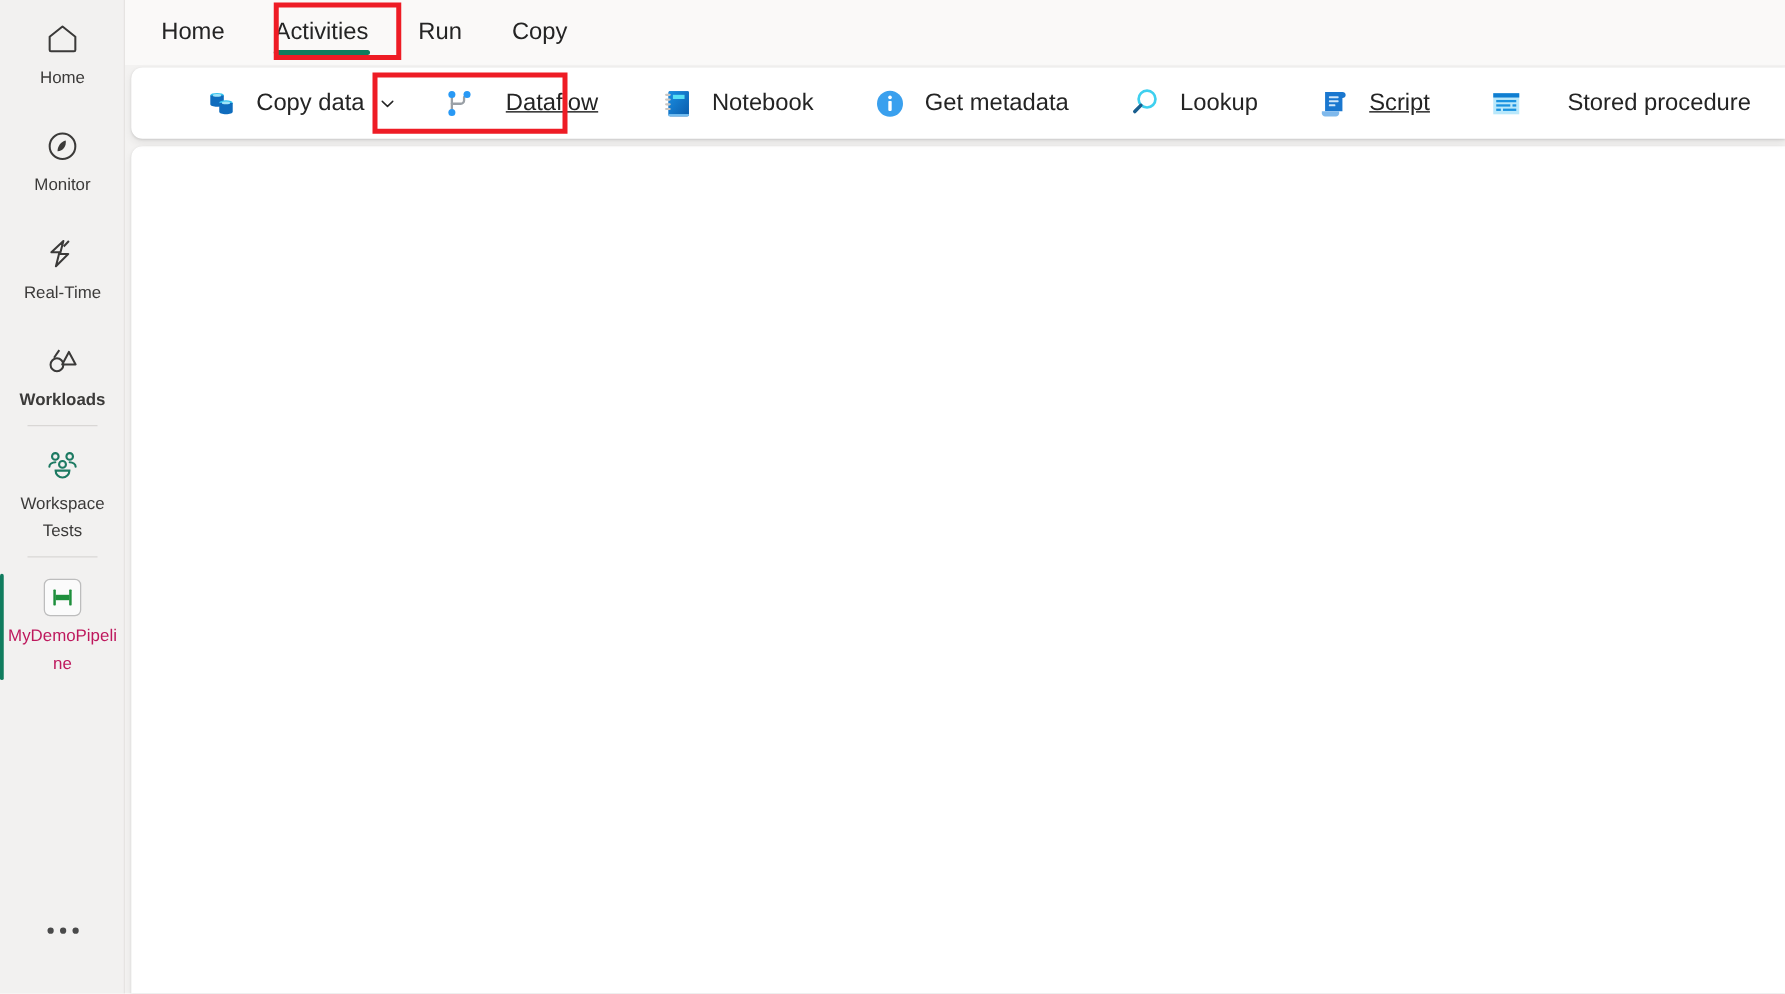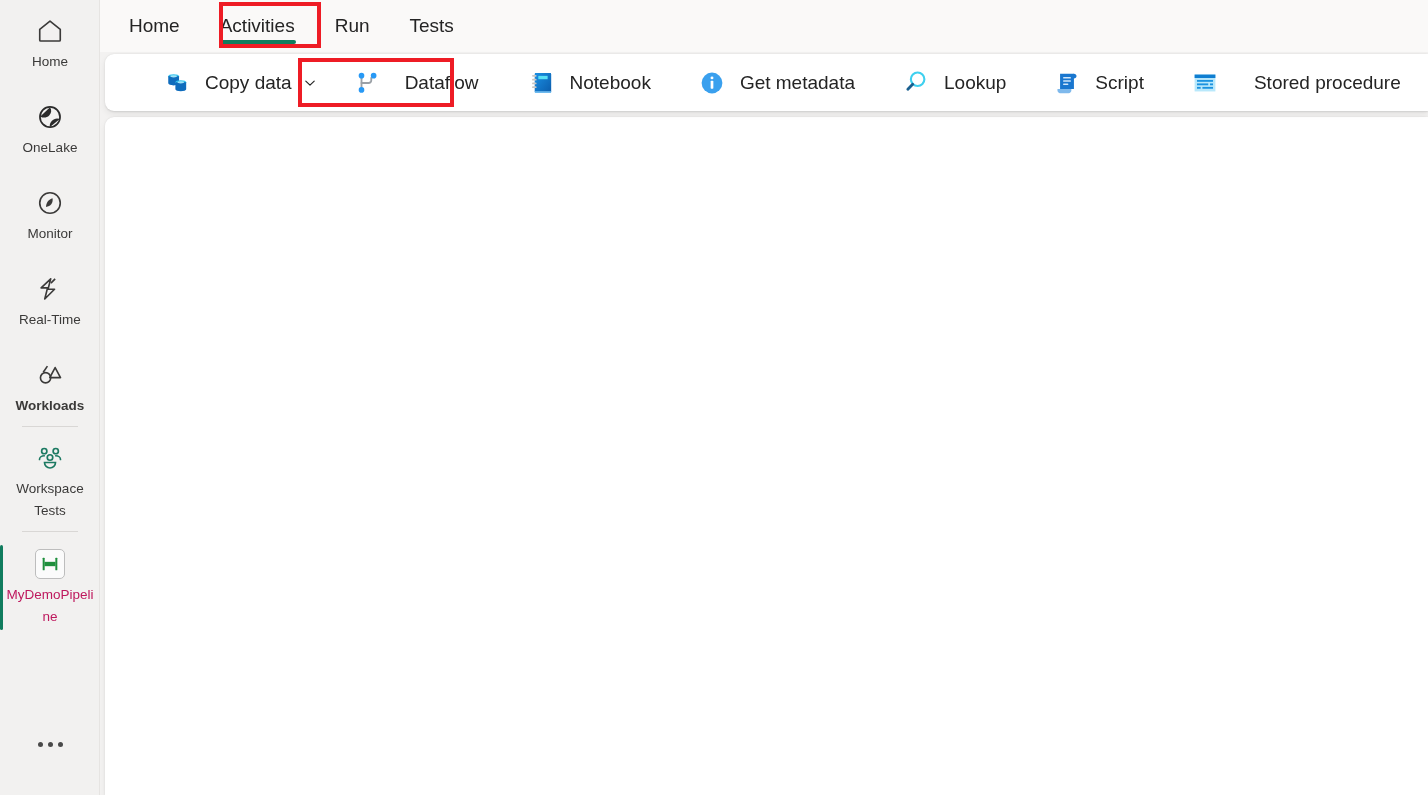--- a/index.html
+++ b/index.html
@@ -236,30 +236,20 @@
     <div class="rail-item" style="top:0;margin-top:8px;">
       <span class="rail-icon">
         <svg width="28" height="28" viewBox="0 0 24 24" fill="none" stroke="#3b3a39" stroke-width="1.4" stroke-linecap="round" stroke-linejoin="round">
           <path d="M3.2 10.6 12 3.6l8.8 7v9.1a.9.9 0 0 1-.9.9H4.1a.9.9 0 0 1-.9-.9z"></path>
         </svg>
       </span>
       <span class="rail-label">Home</span>
     </div>
 
 
-    <div class="rail-item" style="margin-top:15px;">
-      <span class="rail-icon">
-        <svg width="28" height="28" viewBox="0 0 24 24">
-          <circle cx="12" cy="12" r="8.6" fill="none" stroke="#2b2b2b" stroke-width="1.5"></circle>
-          <path d="M12 3.6c1.6 2.3 1.3 5-.7 7.1-2 2.1-5.4 2.4-7.6.8" fill="#2b2b2b"></path>
-          <path d="M20.4 13.8c-2.4-1.1-5-.4-6.9 1.7-1.5 1.6-2 3.6-1.5 5.1" fill="#2b2b2b"></path>
-        </svg>
-      </span>
-      <span class="rail-label">OneLake</span>
-    </div>
 
     <div class="rail-item" style="margin-top:15px;">
       <span class="rail-icon">
         <svg width="28" height="28" viewBox="0 0 24 24" fill="none" stroke="#3b3a39" stroke-width="1.4">
           <circle cx="12" cy="12" r="8.8"></circle>
           <path d="M8.6 15.4c0-3.6 2.4-6.6 5.6-7.4.6 3.9-1.7 7.1-5.6 7.4z" fill="#3b3a39" stroke="none"></path>
         </svg>
       </span>
       <span class="rail-label">Monitor</span>
     </div>
@@ -331,21 +321,21 @@
     </div>
     <div class="tab selected">
       <span>Activities</span>
       <span class="tab-underline"></span>
     </div>
     <div class="tab">
       <span>Run</span>
 
     </div>
     <div class="tab">
-      <span>Tests</span>
+      <span>Copy</span>
 
     </div>
   </div>
 
   <div class="annot-red" style="left:219px; top:2px; width:102px; height:46px;"></div>
 
   <div id="toolbar">
 
     <div class="tool-btn">
       <span class="tool-icon">
@@ -360,21 +350,21 @@
         </svg>
       </span>
       <span class="tool-label">Copy data</span>
       <span class="chevron">
         <svg width="14" height="14" viewBox="0 0 16 16" fill="none" stroke="#242424" stroke-width="1.35" stroke-linecap="round" stroke-linejoin="round">
           <path d="M3.2 5.8 8 10.4l4.8-4.6"></path>
         </svg>
       </span>
     </div>
 
-    <div class="tool-btn" style="margin-left:10px;">
+    <div class="tool-btn" style="margin-left:10px;text-decoration:underline;">
       <span class="tool-icon">
         <svg width="26" height="26" viewBox="0 0 24 24">
           <path d="M6 6.5v11" stroke="#9aa0a6" stroke-width="1.7" fill="none" stroke-linecap="round"></path>
           <path d="M6 12h6.6a2.4 2.4 0 0 0 2.4-2.4V7.2" stroke="#9aa0a6" stroke-width="1.7" fill="none" stroke-linecap="round" stroke-linejoin="round"></path>
           <circle cx="6" cy="5.2" r="2.6" fill="#2899f5"></circle>
           <circle cx="17.2" cy="5.2" r="2.6" fill="#2899f5"></circle>
           <circle cx="6" cy="18.4" r="2.6" fill="#2899f5"></circle>
         </svg>
       </span>
       <span class="tool-label" style="margin-left:22px;">Dataflow</span>
@@ -418,21 +408,21 @@
     <div class="tool-btn" style="margin-left:20px;">
       <span class="tool-icon">
         <svg width="27" height="27" viewBox="0 0 24 24" fill="none" stroke-linecap="round">
           <circle cx="13" cy="9.1" r="6" stroke="#3fd0ef" stroke-width="1.9"></circle>
           <path d="M8.6 13.6 4.3 18" stroke="#1a5f8f" stroke-width="2.5"></path>
         </svg>
       </span>
       <span class="tool-label">Lookup</span>
     </div>
 
-    <div class="tool-btn" style="margin-left:20px;">
+    <div class="tool-btn" style="margin-left:20px;text-decoration:underline;">
       <span class="tool-icon">
         <svg width="26" height="26" viewBox="0 0 24 24">
           <path d="M5.6 3.4h12.8v14.2H5.6z" fill="#1a77cf"></path>
           <path d="M18.4 3.4c1.4 0 2.4.9 2.4 2.2s-1 2.2-2.4 2.2h-2.2V5.6c0-1.3 1-2.2 2.2-2.2z" fill="#1a77cf"></path>
           <path d="M3.2 17.6h12.8v1.4c0 1.3-1.1 2.4-2.4 2.4H5.6c-1.3 0-2.4-1.1-2.4-2.4z" fill="#7fb9ec"></path>
           <g fill="#cfe6fa">
             <rect x="8.4" y="6.4" width="7.2" height="1.5" rx="0.5"></rect>
             <rect x="8.4" y="9.4" width="7.2" height="1.5" rx="0.5"></rect>
             <rect x="8.4" y="12.4" width="4.8" height="1.5" rx="0.5"></rect>
           </g>

